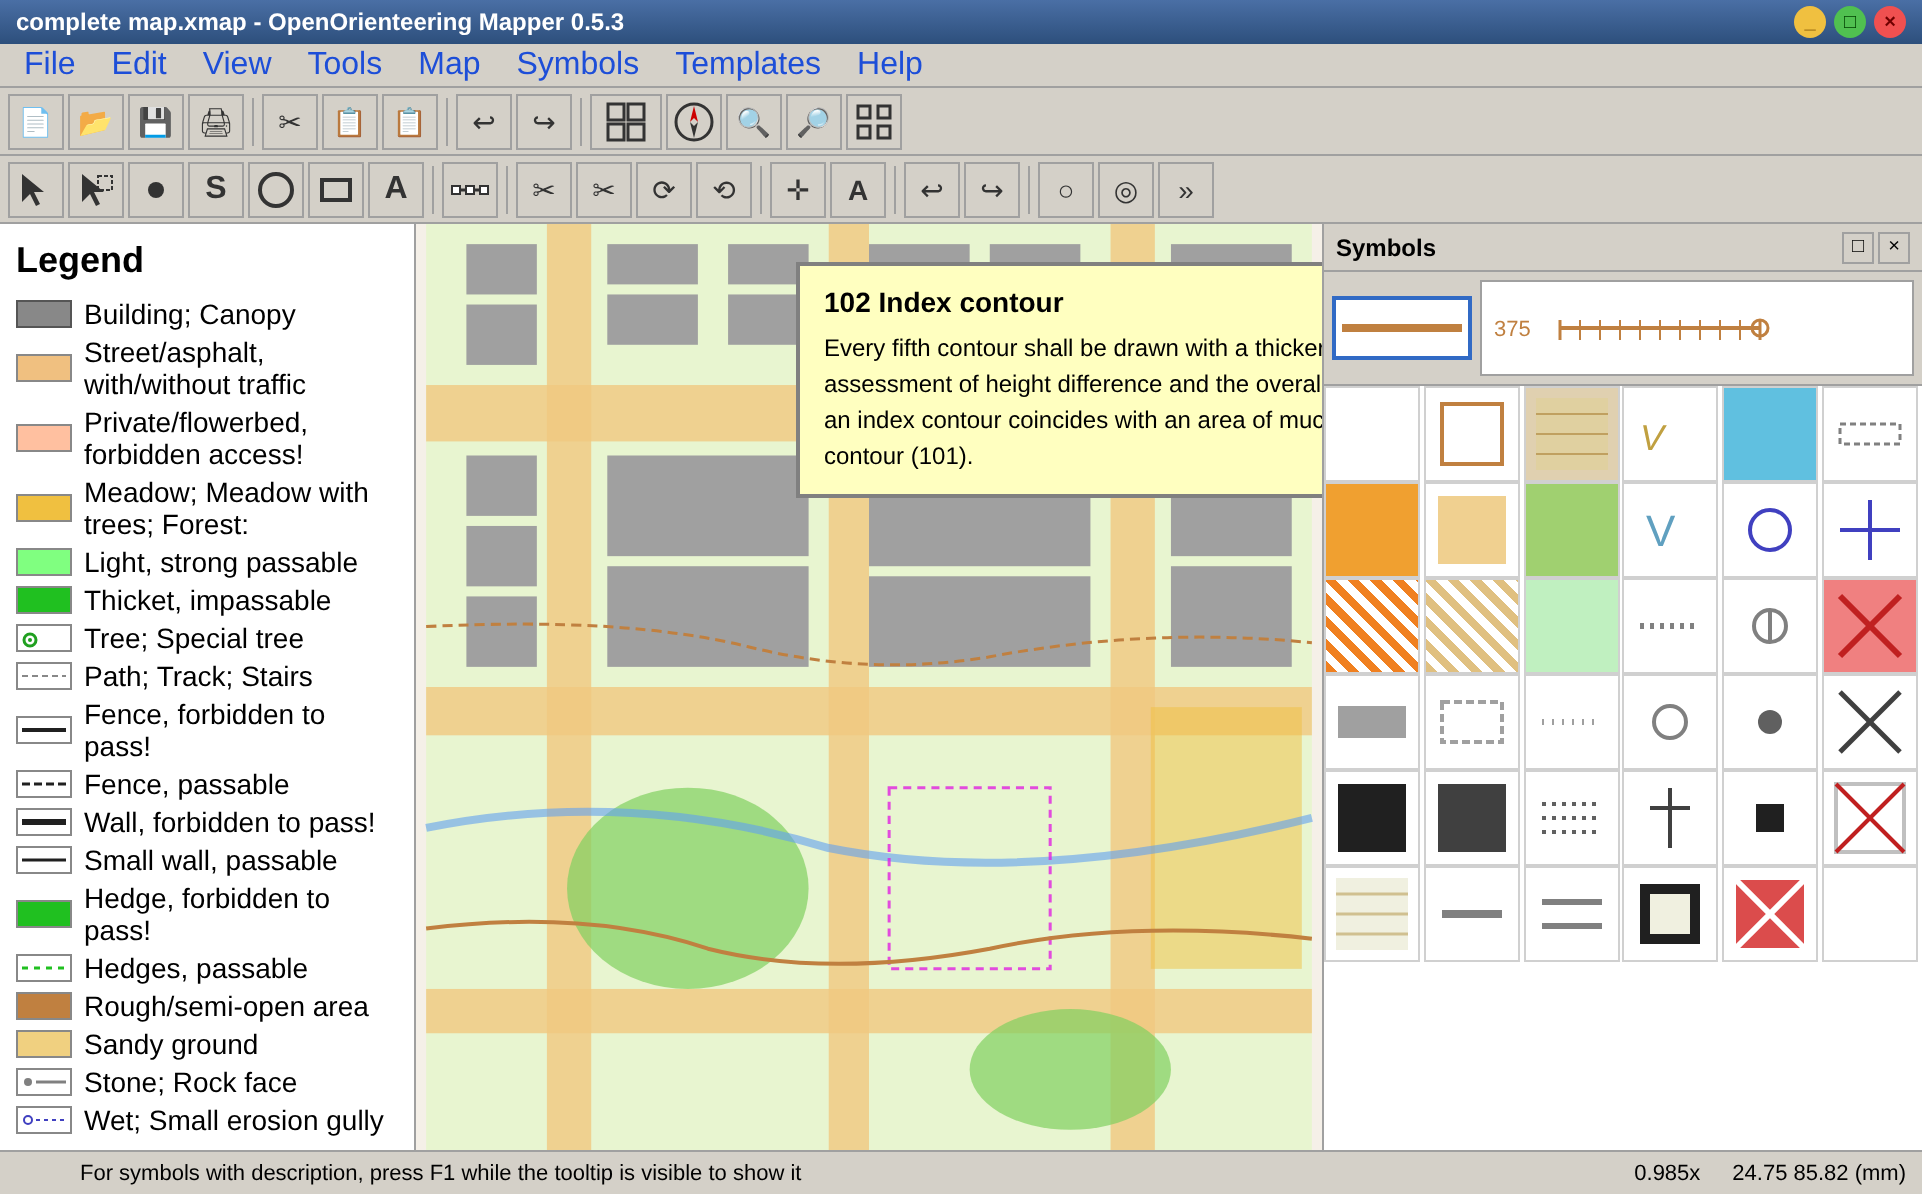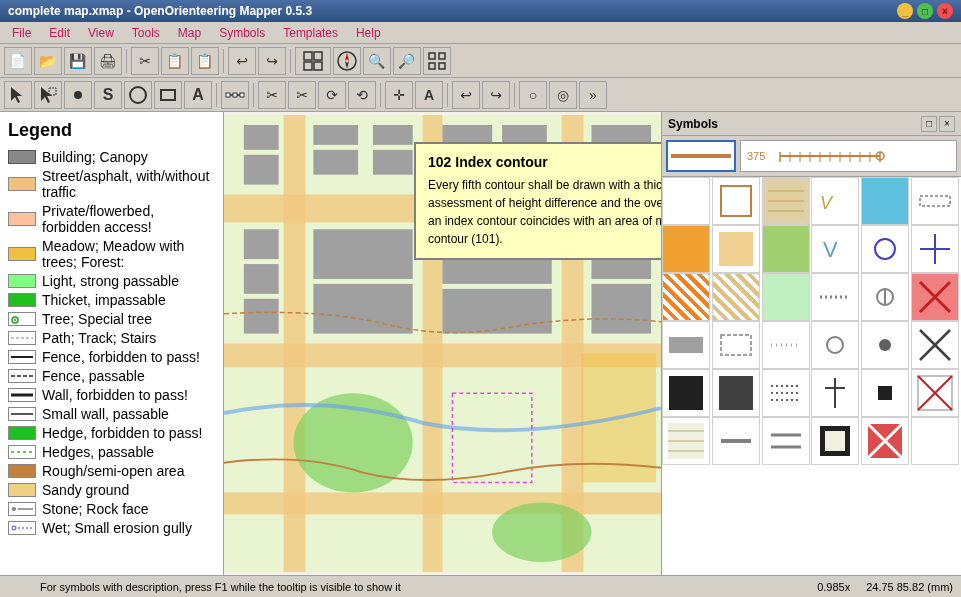--- a/index.html
+++ b/index.html
@@ -33,22 +33,22 @@
       height: 22px;
       display: flex;
       align-items: center;
       padding: 0 4px;
       border-bottom: 1px solid #a0a0a0;
       gap: 2px;
     }
     .menu-item {
       padding: 2px 8px;
       cursor: pointer;
-      font-size: 12px;
-      color: #be185d;
+      font-size: 16px;
+      color: #1d4ed8;
     }
 
     
     #toolbar1 {
       background: #d4d0c8;
       height: 34px;
       display: flex;
       align-items: center;
       padding: 2px 4px;
       border-bottom: 1px solid #a0a0a0;
@@ -75,21 +75,21 @@
 
     
     #main-area {
       display: flex;
       height: calc(597px - 22px - 22px - 34px - 34px - 22px);
       position: relative;
     }
 
     
     #legend-panel {
-      width: 224px;
+      width: 208px;
       background: white;
       border-right: 1px solid #a0a0a0;
       overflow-y: auto;
       padding: 8px;
     }
     #legend-title {
       font-size: 18px;
       font-weight: bold;
       margin-bottom: 8px;
       color: #000;
@@ -112,21 +112,21 @@
     #map-area {
       flex: 1;
       background: #f5f0e8;
       position: relative;
       overflow: hidden;
     }
 
     
     #tooltip-popup {
       position: absolute;
-      top: 30px;
+      top: 19px;
       left: 190px;
       width: 480px;
       background: #ffffc0;
       border: 2px solid #808080;
       padding: 10px 12px;
       z-index: 10;
       font-size: 12px;
     }
     #tooltip-title {
       font-size: 14px;
@@ -519,21 +519,21 @@
         <div class="sym-hdr-btn">×</div>
       </div>
     </div>
 
     <div style="background:#d4d0c8; padding:4px; border-bottom:1px solid #a0a0a0; display:flex; align-items:center; gap:4px;">
       <div style="background:white; border:2px solid #316ac5; width:70px; height:32px; display:flex; align-items:center; justify-content:center;">
         <svg width="60" height="24">
           <rect x="0" y="10" width="60" height="4" fill="#c08040"></rect>
         </svg>
       </div>
-      <div style="flex:1; background:white; border:1px solid #a0a0a0; height:32px; display:flex; align-items:center; padding-left:4px;">
+      <div style="flex:1; background:white; border:1px solid #a0a0a0; height:48px; display:flex; align-items:center; padding-left:4px;">
         <svg width="140" height="24">
           <text x="2" y="16" font-size="11" fill="#c08040">375</text>
           <line x1="35" y1="12" x2="135" y2="12" stroke="#c08040" stroke-width="2"></line>
           <line x1="35" y1="8" x2="35" y2="18" stroke="#c08040" stroke-width="1.5"></line>
           <line x1="45" y1="8" x2="45" y2="18" stroke="#c08040" stroke-width="1"></line>
           <line x1="55" y1="8" x2="55" y2="18" stroke="#c08040" stroke-width="1"></line>
           <line x1="65" y1="8" x2="65" y2="18" stroke="#c08040" stroke-width="1"></line>
           <line x1="75" y1="8" x2="75" y2="18" stroke="#c08040" stroke-width="1"></line>
           <line x1="85" y1="8" x2="85" y2="18" stroke="#c08040" stroke-width="1"></line>
           <line x1="95" y1="8" x2="95" y2="18" stroke="#c08040" stroke-width="1"></line>

